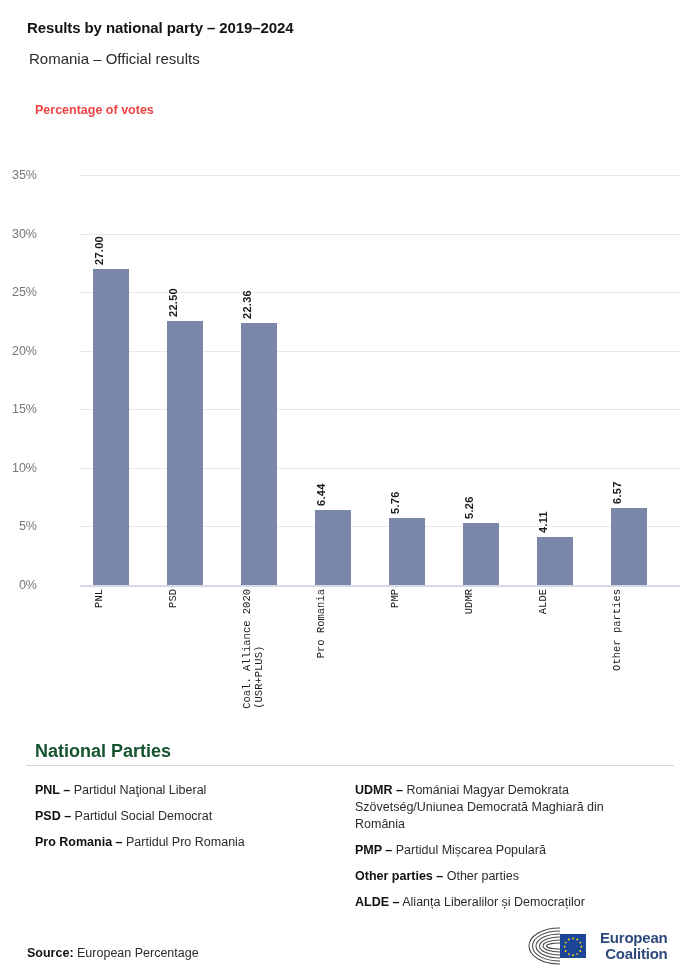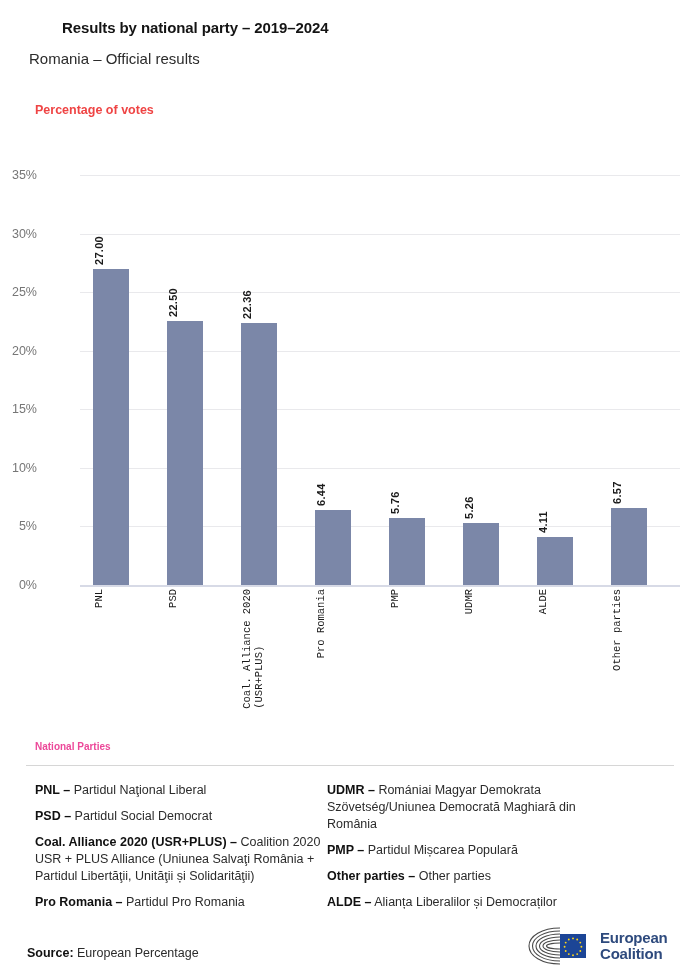--- a/index.html
+++ b/index.html
@@ -10,21 +10,20 @@
     color: #1a1a1a;
     overflow: hidden;
   }
   .page { position: relative; width: 700px; height: 980px; }
 
   
   .title {
     position: absolute; left: 27px; top: 19px;
     font-size: 15px; font-weight: bold; color: #141414;
     letter-spacing: -0.1px;
-    margin-left: 35px;
   }
   .subtitle {
     position: absolute; left: 29px; top: 50px;
     font-size: 15px; font-weight: 400; color: #2b2b2b;
   }
   .axis-title {
     position: absolute; left: 35px; top: 103px;
     font-size: 12.5px; font-weight: bold; color: #ef4444;
   }
 
@@ -83,30 +82,30 @@
     display: block;
     writing-mode: vertical-rl;
     transform: rotate(180deg);
     white-space: pre;
   }
 
   
   .legend { position: absolute; left: 0; top: 738px; width: 700px; }
   .legend-title {
     position: absolute; left: 35px; top: 3px;
-    font-size: 10px; font-weight: bold; color: #ec4899;
+    font-size: 18px; font-weight: bold; color: #14532d;
   }
   .legend-rule {
     position: absolute; left: 26px; top: 27px;
     width: 648px; height: 1px; background: #d6d6d6;
   }
   .legend-cols {
     position: absolute; left: 35px; top: 44px;
     width: 640px;
-    display: flex; 
+    display: flex; gap: 28px;
   }
   .legend-col { width: 292px; }
   .legend-col.right { width: 296px; }
   .legend-item {
     font-size: 12.5px; line-height: 17px; color: #2b2b2b;
     margin-bottom: 9px;
   }
   .legend-item b { font-weight: bold; color: #111111; }
 
   
@@ -116,21 +115,21 @@
   }
   .source b { font-weight: bold; color: #111; }
   .logo {
     position: absolute; left: 524px; top: 925px;
     width: 152px; height: 42px;
     display: flex; align-items: center; gap: 8px;
   }
   .logo-mark { width: 68px; height: 40px; flex: 0 0 68px; }
   .logo-text {
     font-size: 15px; font-weight: bold; line-height: 16px;
-    color: #2e4a7d; letter-spacing: -0.2px;
+    color: #2e4a7d; letter-spacing: -0.2px; text-align: right;
   }
 </style>
 </head>
 <body>
 
 <div class="page">
 
   <div class="title">Results by national party – 2019–2024</div>
   <div class="subtitle">Romania – Official results</div>
   <div class="axis-title">Percentage of votes</div>
@@ -219,21 +218,20 @@
       </div>
   </div>
 
   <div class="legend">
     <div class="legend-title">National Parties</div>
     <div class="legend-rule"></div>
     <div class="legend-cols">
       <div class="legend-col" id="legend-left">
           <div class="legend-item"><b>PNL –</b><span> Partidul Naţional Liberal</span></div>
           <div class="legend-item"><b>PSD –</b><span> Partidul Social Democrat</span></div>
-          <div class="legend-item"><b>Coal. Alliance 2020 (USR+PLUS) –</b><span> Coalition 2020 USR + PLUS Alliance (Uniunea Salvaţi România + Partidul Libertăţii, Unităţii și Solidarităţii)</span></div>
           <div class="legend-item"><b>Pro Romania –</b><span> Partidul Pro Romania</span></div>
         </div>
       <div class="legend-col right" id="legend-right">
           <div class="legend-item"><b>UDMR –</b><span> Romániai Magyar Demokrata Szövetség/Uniunea Democrată Maghiară din România</span></div>
           <div class="legend-item"><b>PMP –</b><span> Partidul Mișcarea Populară</span></div>
           <div class="legend-item"><b>Other parties –</b><span> Other parties</span></div>
           <div class="legend-item"><b>ALDE –</b><span> Alianța Liberalilor și Democraților</span></div>
         </div>
     </div>
   </div>

